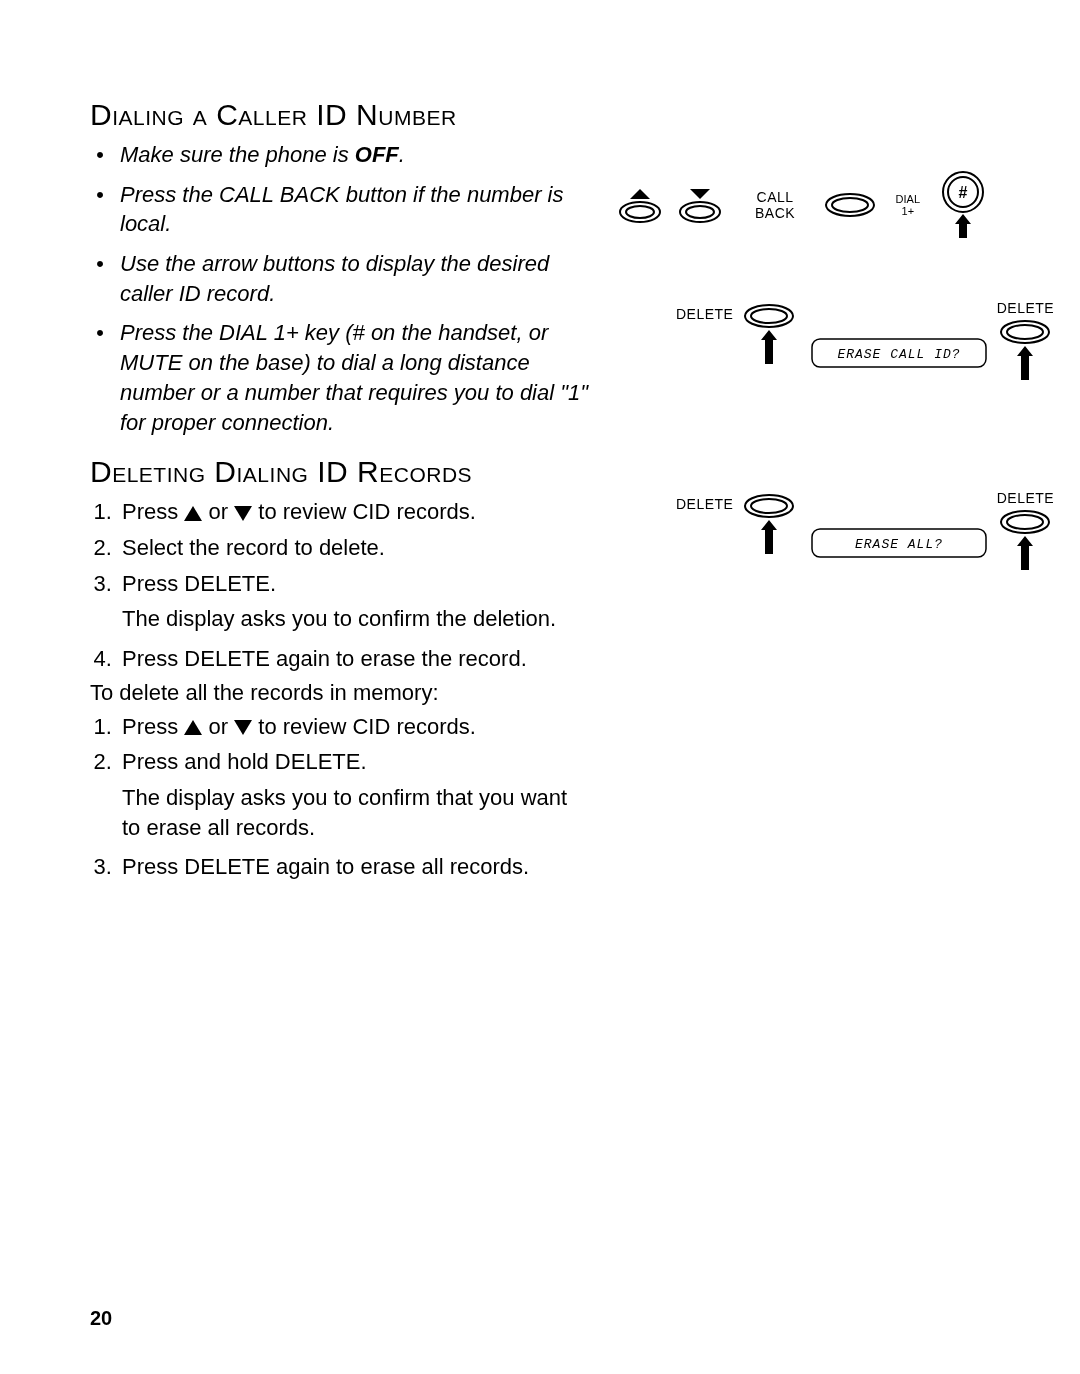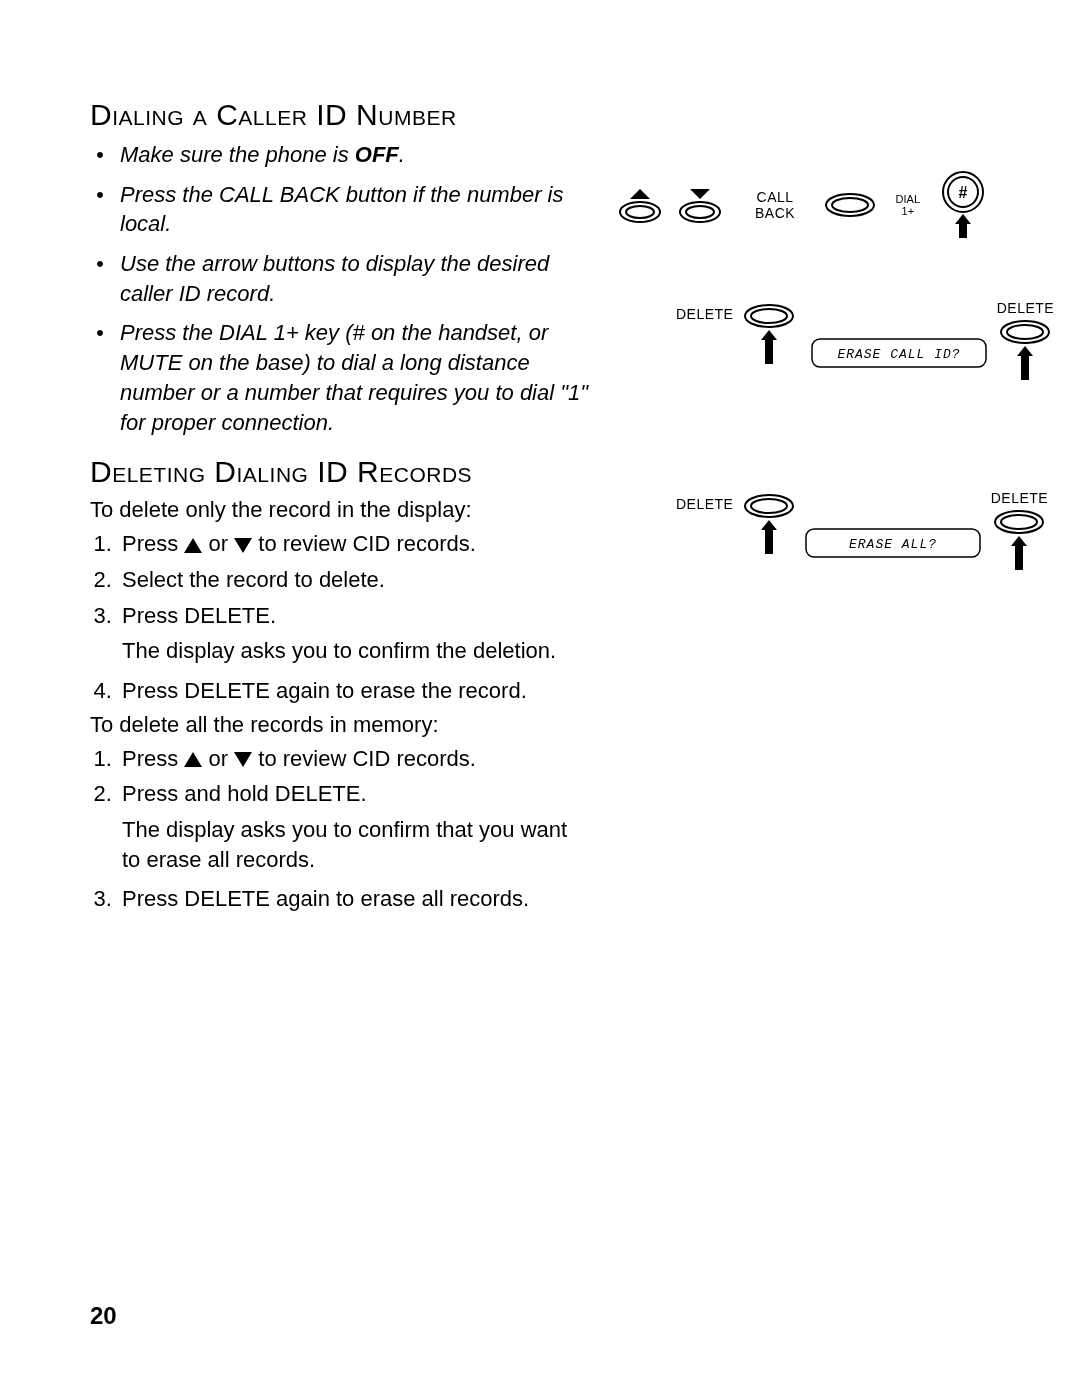--- a/index.html
+++ b/index.html
@@ -89,21 +89,21 @@
     width: 0; height: 0;
     border-left: 9px solid transparent;
     border-right: 9px solid transparent;
     border-top: 15px solid #000;
   }
   .page-num {
     position: absolute;
     bottom: 40px;
     left: 90px;
     font-weight: bold;
-    font-size: 24px;
+    font-size: 20px;
   }
   .fig-group { display: flex; flex-direction: row; align-items: center; gap: 6px; }
   .lbl {
     font-size: 14px;
     text-align: center;
     letter-spacing: 0.5px;
   }
   .lbl-small {
     font-size: 11px;
     text-align: center;
@@ -126,21 +126,20 @@
       <ul class="bullets">
         <li>
           <span>Make sure the phone is </span><b>OFF</b><span>.</span>
         </li>
         <li>Press the CALL BACK button if the number is local.</li>
         <li>Use the arrow buttons to display the desired caller ID record.</li>
         <li>Press the DIAL 1+ key (# on the handset, or MUTE on the base) to dial a long distance number or a number that requires you to dial "1" for proper connection.</li>
       </ul>
 
       <h2>Deleting  Dialing ID Records</h2>
-      <p class="intro">To delete only the record in the display:</p>
       <ol class="steps">
         <li>
           <span>Press </span><span class="tri tri-up"></span><span> or </span><span class="tri tri-down"></span><span> to review CID records.</span>
         </li>
         <li>Select the record to delete.</li>
         <li>
           <span>Press DELETE.</span>
           <div class="step-sub">The display asks you to confirm the deletion.</div>
         </li>
         <li>Press DELETE again to erase the record.</li>
@@ -220,21 +219,21 @@
       <div class="fig-group" style="align-items:flex-start; width:260px; margin-top:40px;">
         <svg width="120" height="40" style="align-self:center;">
           <polygon points="30,4 20,14 40,14" fill="#000"></polygon>
           <ellipse cx="30" cy="27" rx="20" ry="10" fill="none" stroke="#000" stroke-width="2"></ellipse>
           <ellipse cx="30" cy="27" rx="14" ry="6" fill="none" stroke="#000" stroke-width="2"></ellipse>
           <polygon points="90,14 80,4 100,4" fill="#000"></polygon>
           <ellipse cx="90" cy="27" rx="20" ry="10" fill="none" stroke="#000" stroke-width="2"></ellipse>
           <ellipse cx="90" cy="27" rx="14" ry="6" fill="none" stroke="#000" stroke-width="2"></ellipse>
         </svg>
         <div class="lbl" style="margin-top:6px;">DELETE</div>
-        <div style="display:flex; align-items:flex-end; gap:4px;">
+        <div style="display:flex; align-items:flex-end; gap:10px;">
           <svg width="60" height="70">
             <ellipse cx="30" cy="16" rx="24" ry="11" fill="none" stroke="#000" stroke-width="2"></ellipse>
             <ellipse cx="30" cy="16" rx="18" ry="7" fill="none" stroke="#000" stroke-width="2"></ellipse>
             <polygon points="30,30 22,40 26,40 26,64 34,64 34,40 38,40" fill="#000"></polygon>
           </svg>
           <svg width="180" height="34">
             <rect x="3" y="3" width="174" height="28" rx="8" fill="none" stroke="#000" stroke-width="1.5"></rect>
             <text x="90" y="22" text-anchor="middle" class="lcd">ERASE ALL?</text>
           </svg>
         </div>

